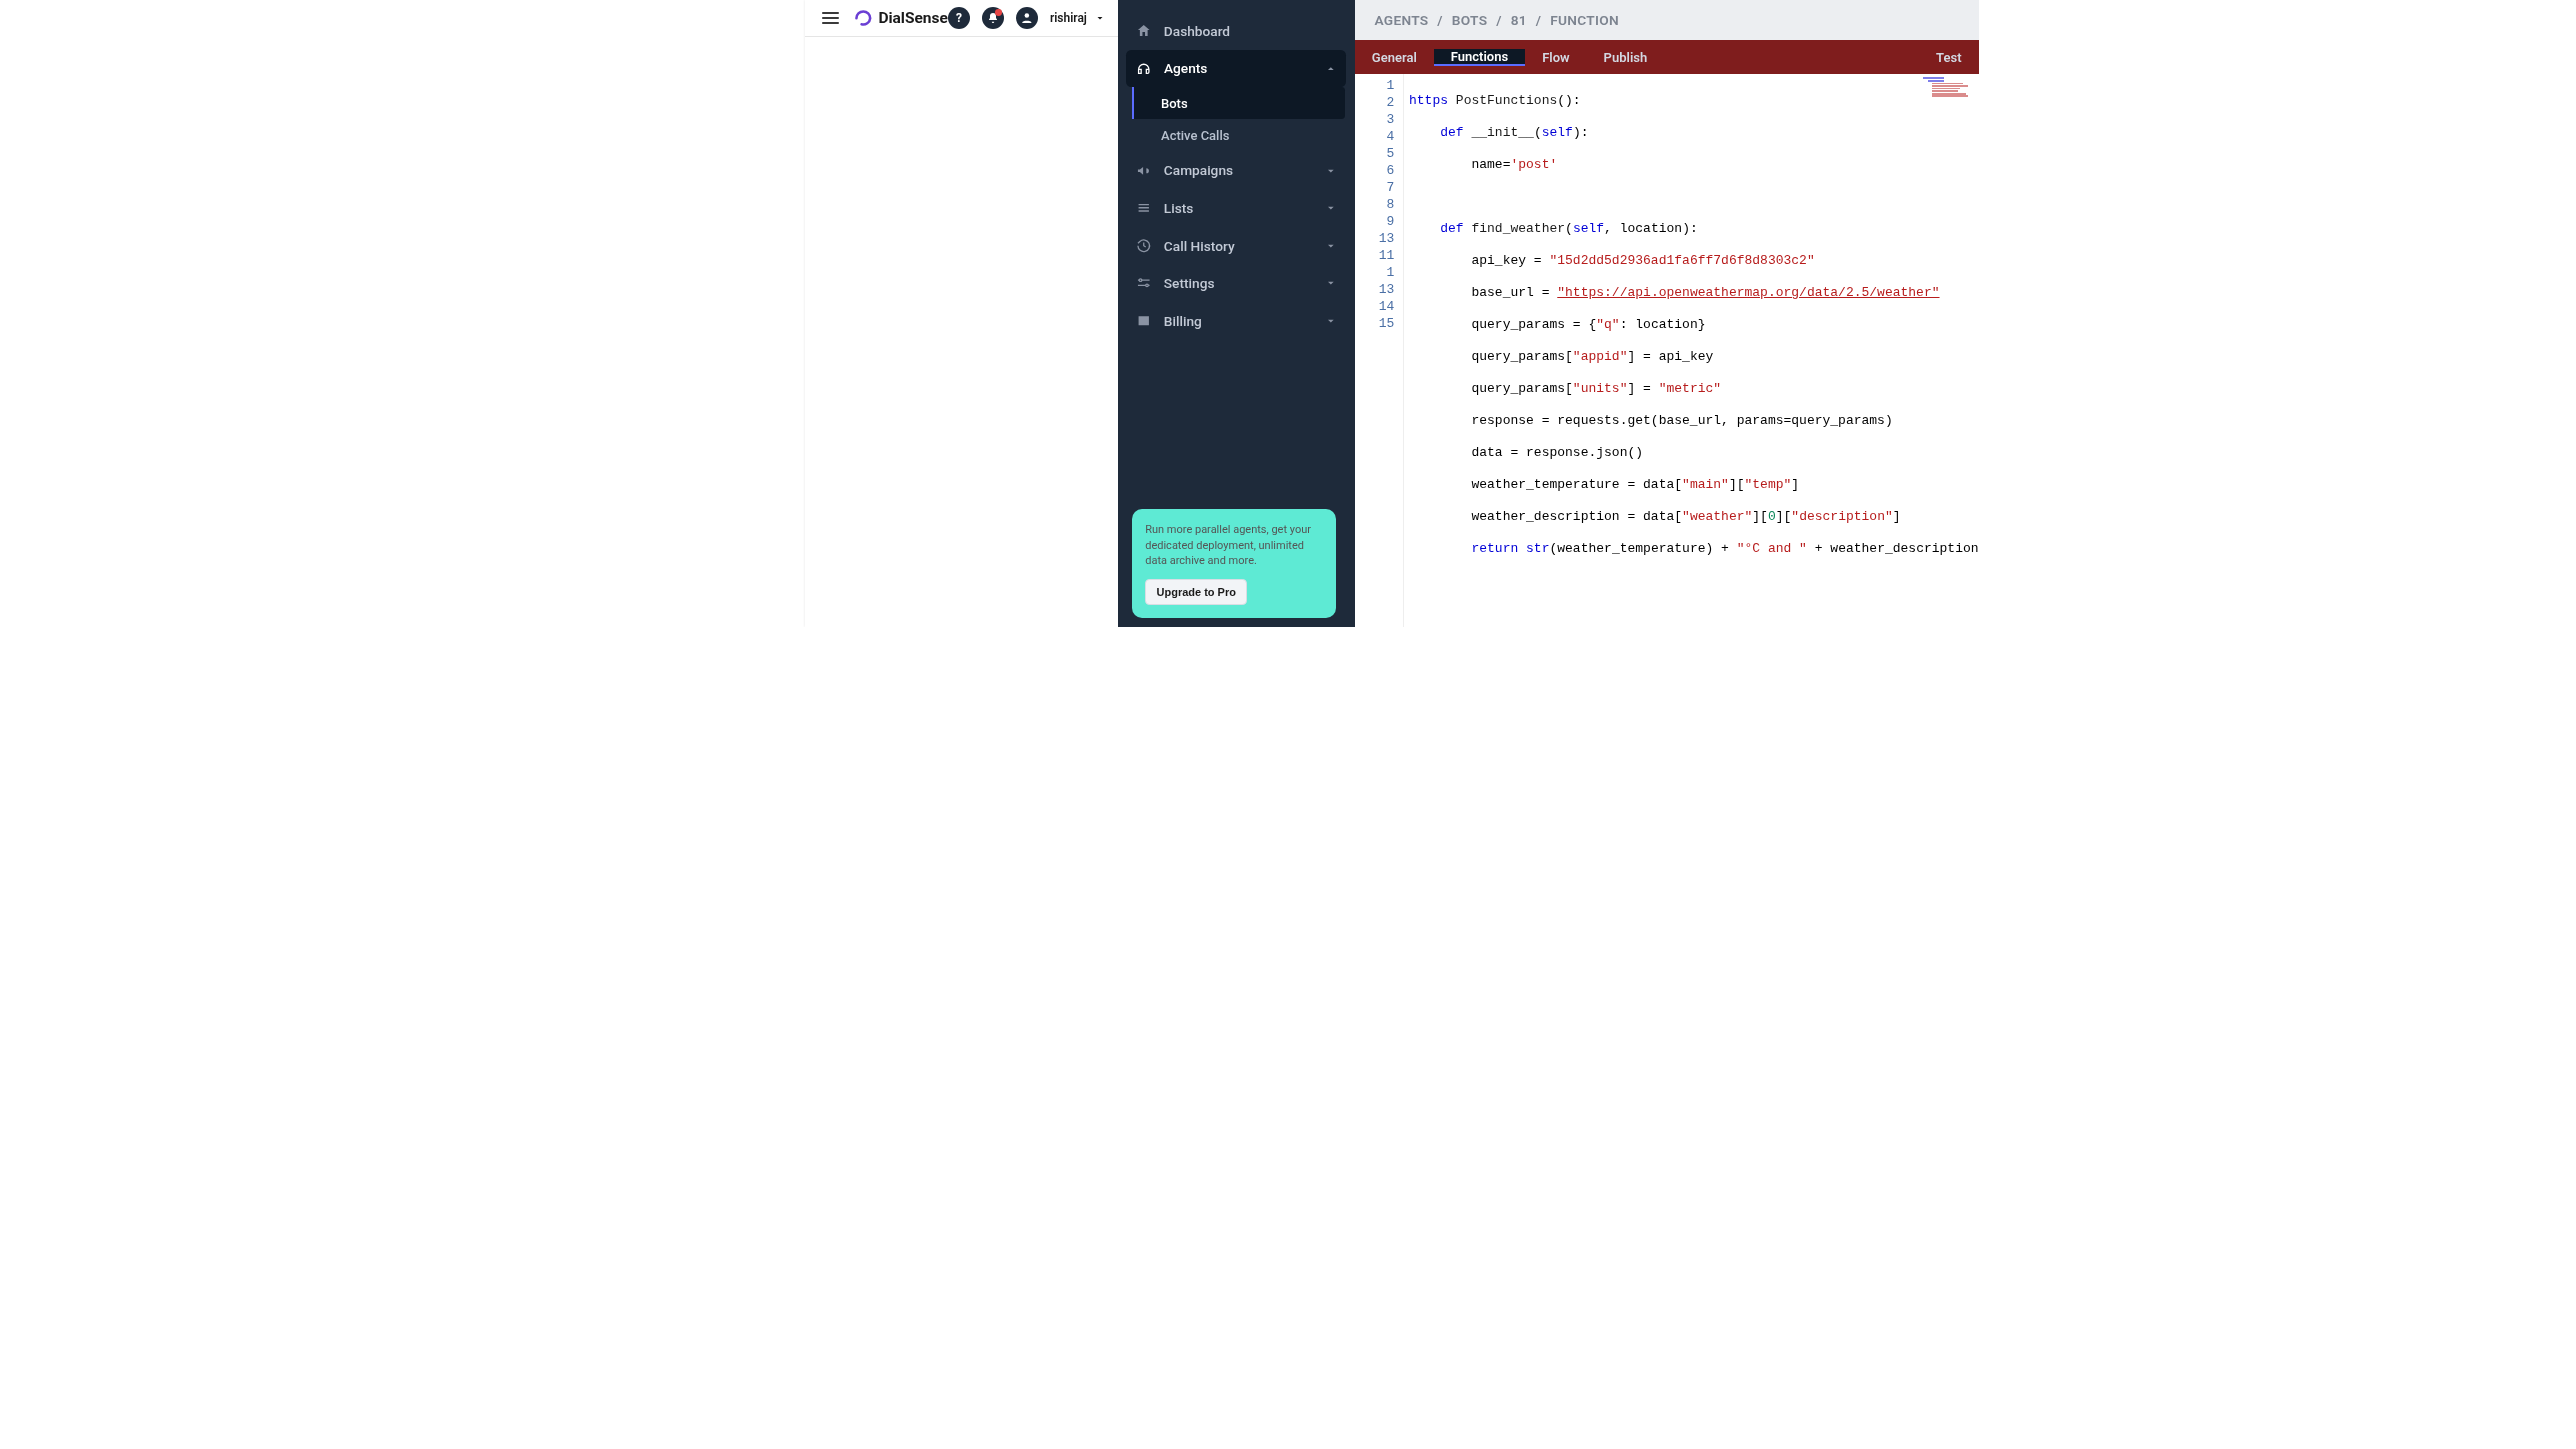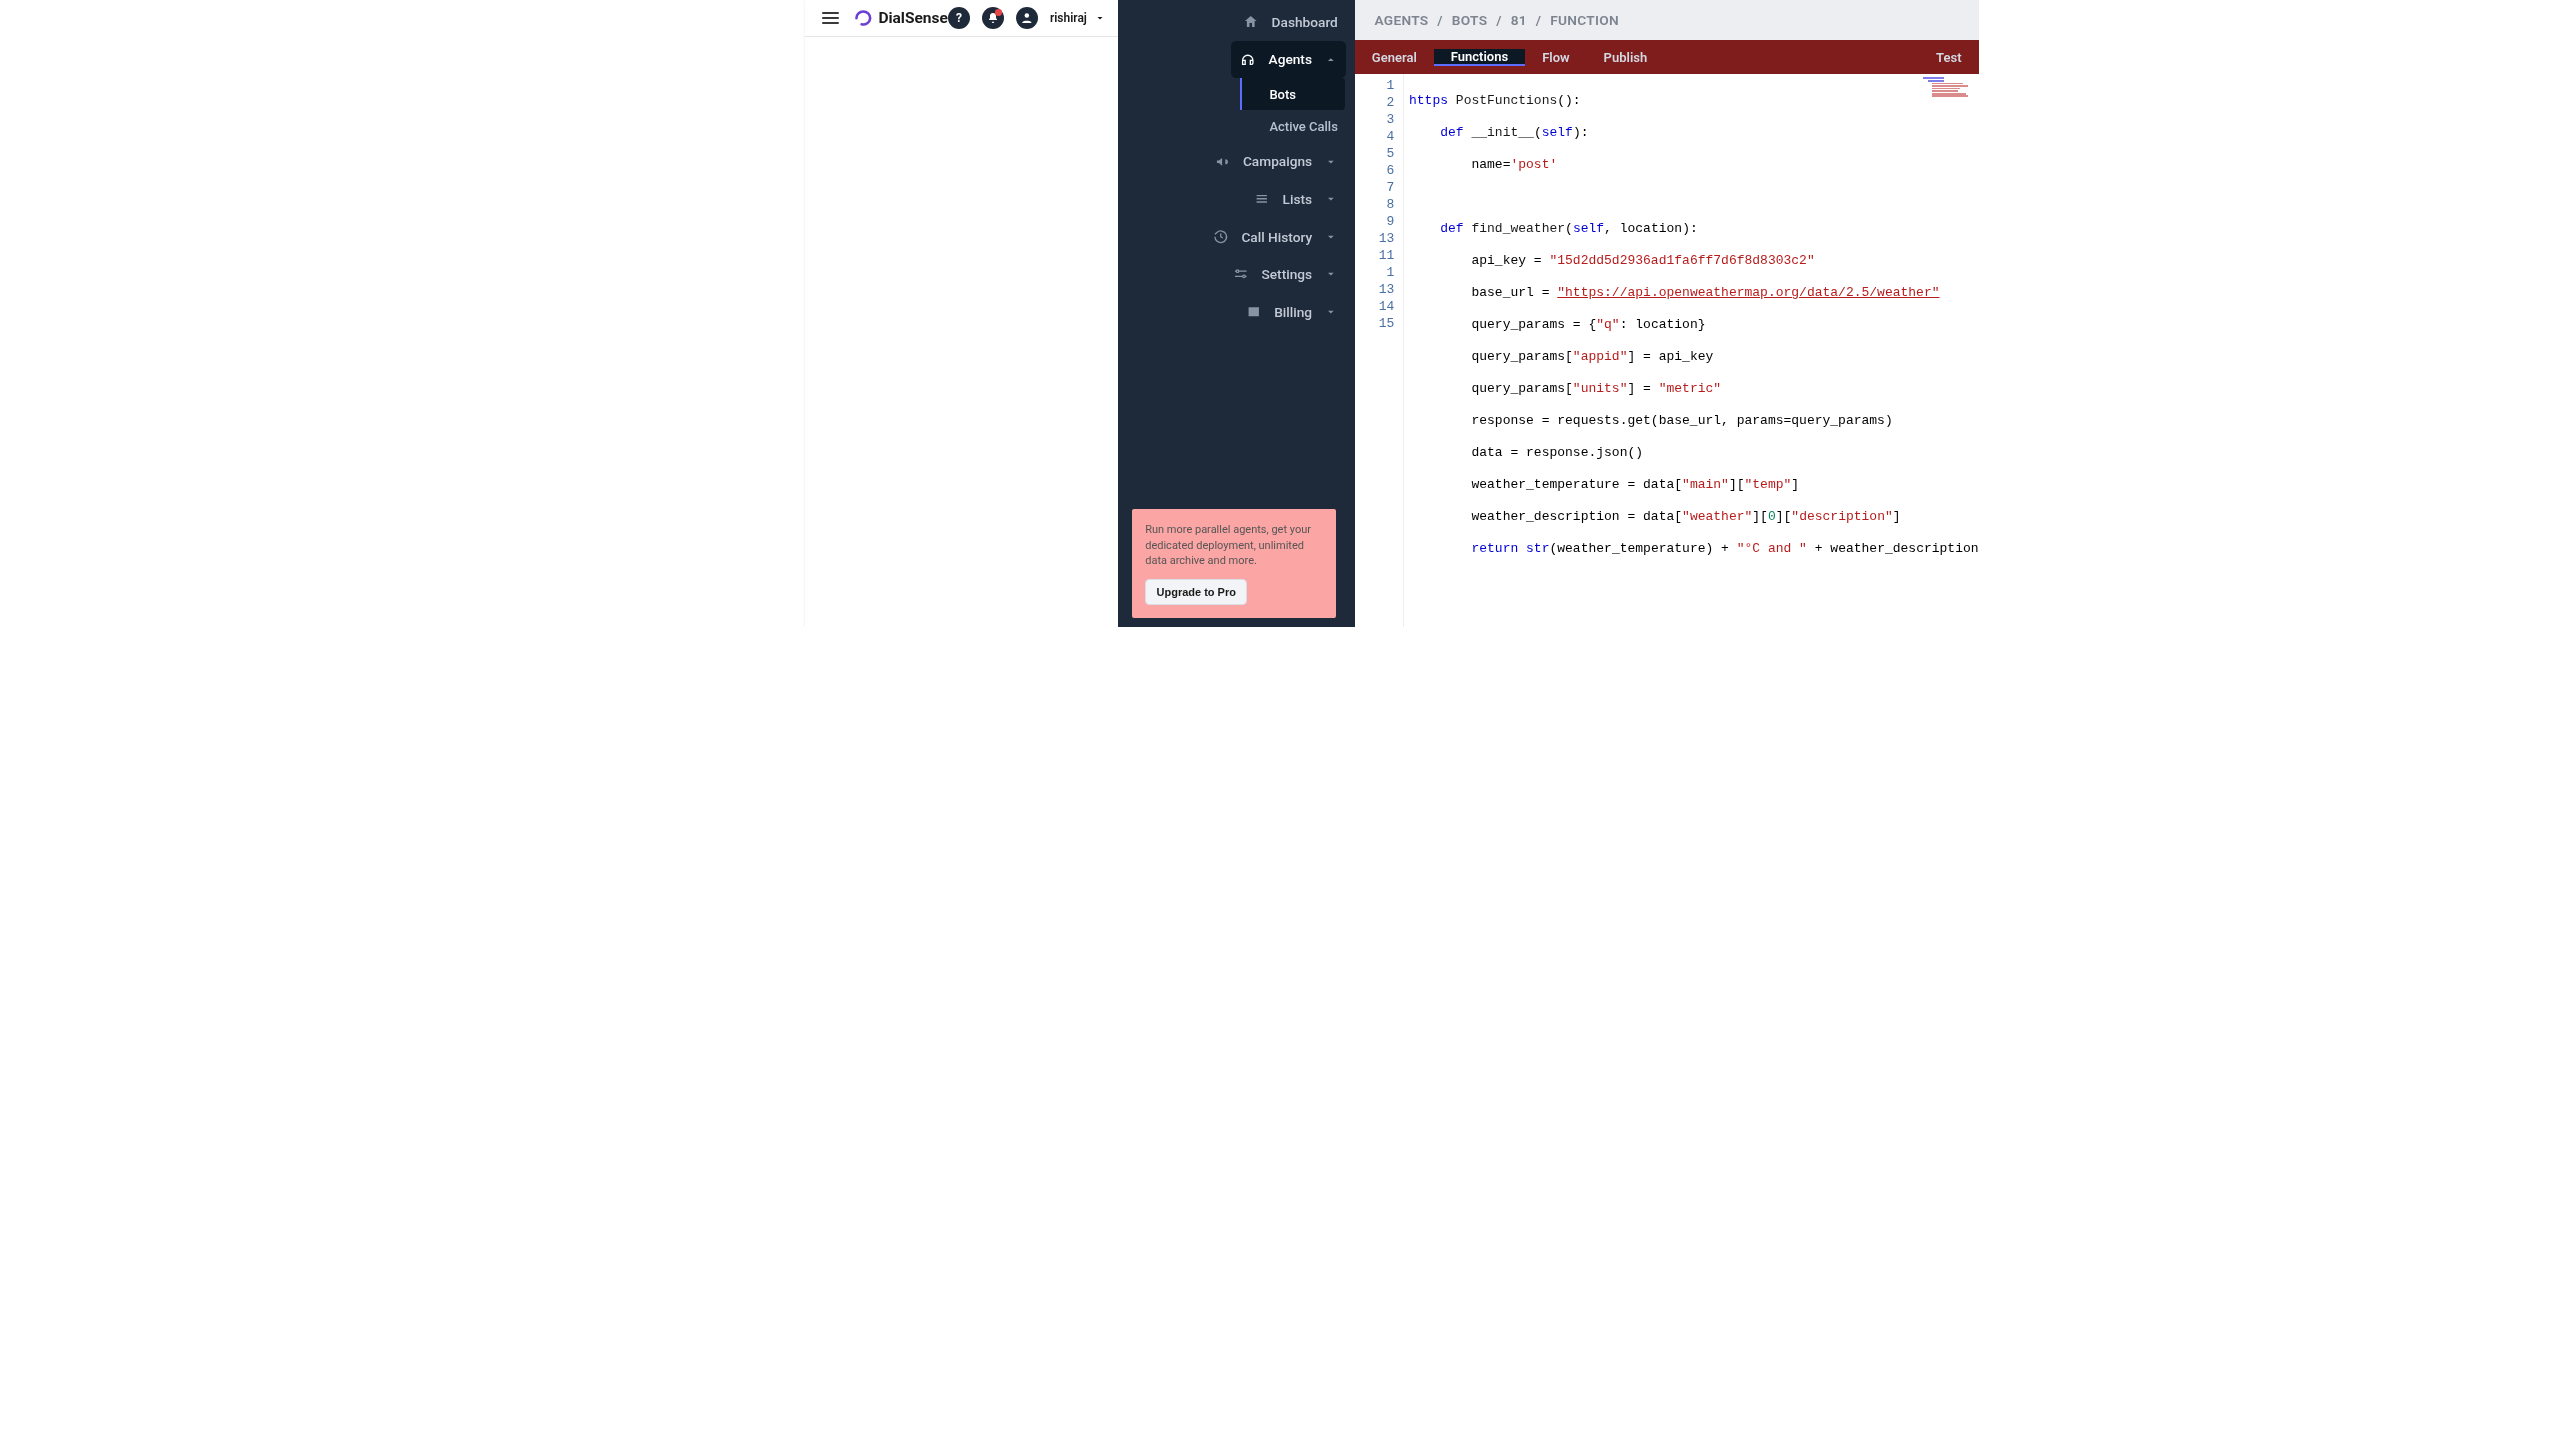--- a/index.html
+++ b/index.html
@@ -60,23 +60,22 @@
   .user-block {
     display: flex; align-items: center; gap: 6.9px;
     cursor: pointer;
     font-weight: 600; font-size: 12px; color: #1a1a1a;
   }
   .body-row { display: flex; flex: 1; min-height: 627px; }
   .sidebar {
     width: 237px;
     background: #1e2a3a;
     display: flex; flex-direction: column;
-    padding-top: 3px;
+    padding-top: 12px;
     position: relative;
-    align-items: flex-end;
   }
   .nav-item {
     display: flex; align-items: center; gap: 12px;
     padding: 10.3px 17px;
     color: #c3cad6;
     font-size: 13.7px; font-weight: 500;
     cursor: pointer;
   }
   .nav-item.active {
     background: #0d1825;
@@ -99,22 +98,22 @@
   .subnav-item.active {
     color: #fff;
     border-left: 2.6px solid #5b6cff;
     background: #0d1825;
     border-radius: 0 3.4px 3.4px 0;
     margin-right: 10.3px;
   }
   .promo-card {
     position: absolute;
     bottom: 8.6px; left: 13.7px; right: 19px;
-    background: #fca5a5;
-    border-radius: 2px;
+    background: #5eead4;
+    border-radius: 10px;
     padding: 13.7px;
     color: #555;
     font-size: 11px;
   }
   .promo-card p { line-height: 1.4; margin-bottom: 10.3px; }
   .promo-btn {
     background: #f2f4f7;
     border: 0.9px solid #d9dde4;
     border-radius: 4.3px;
     padding: 6px 10.3px;

